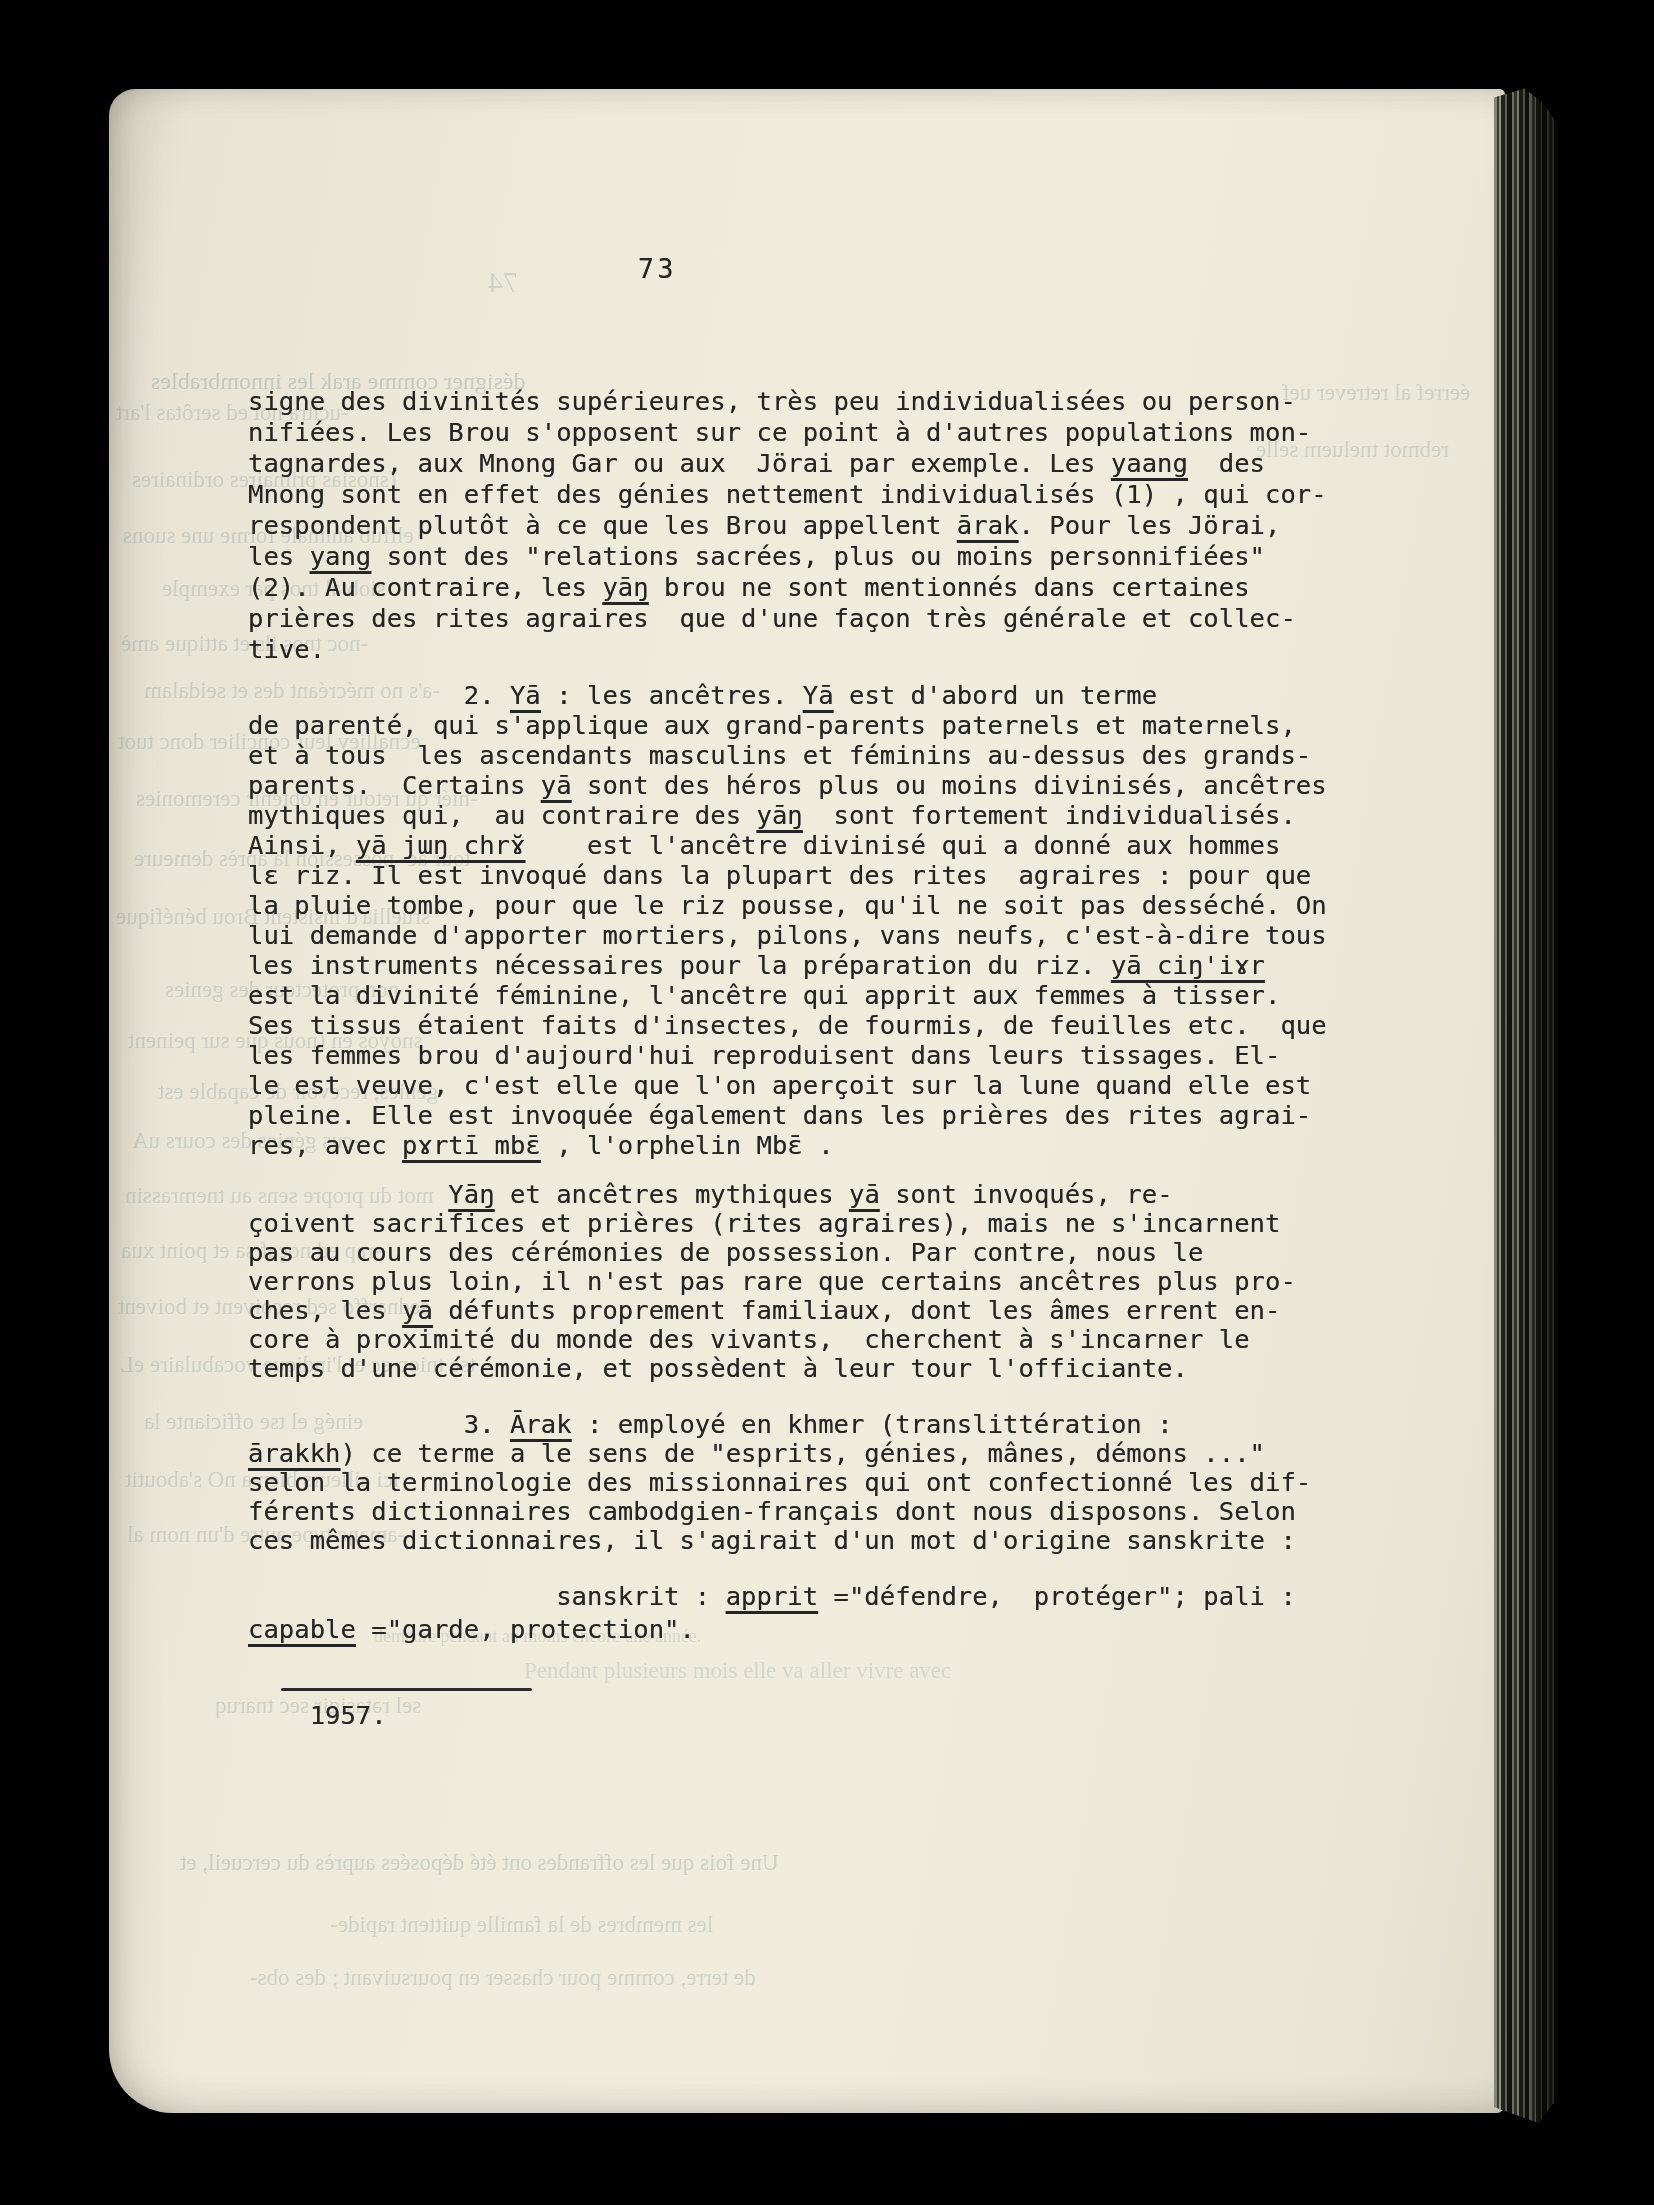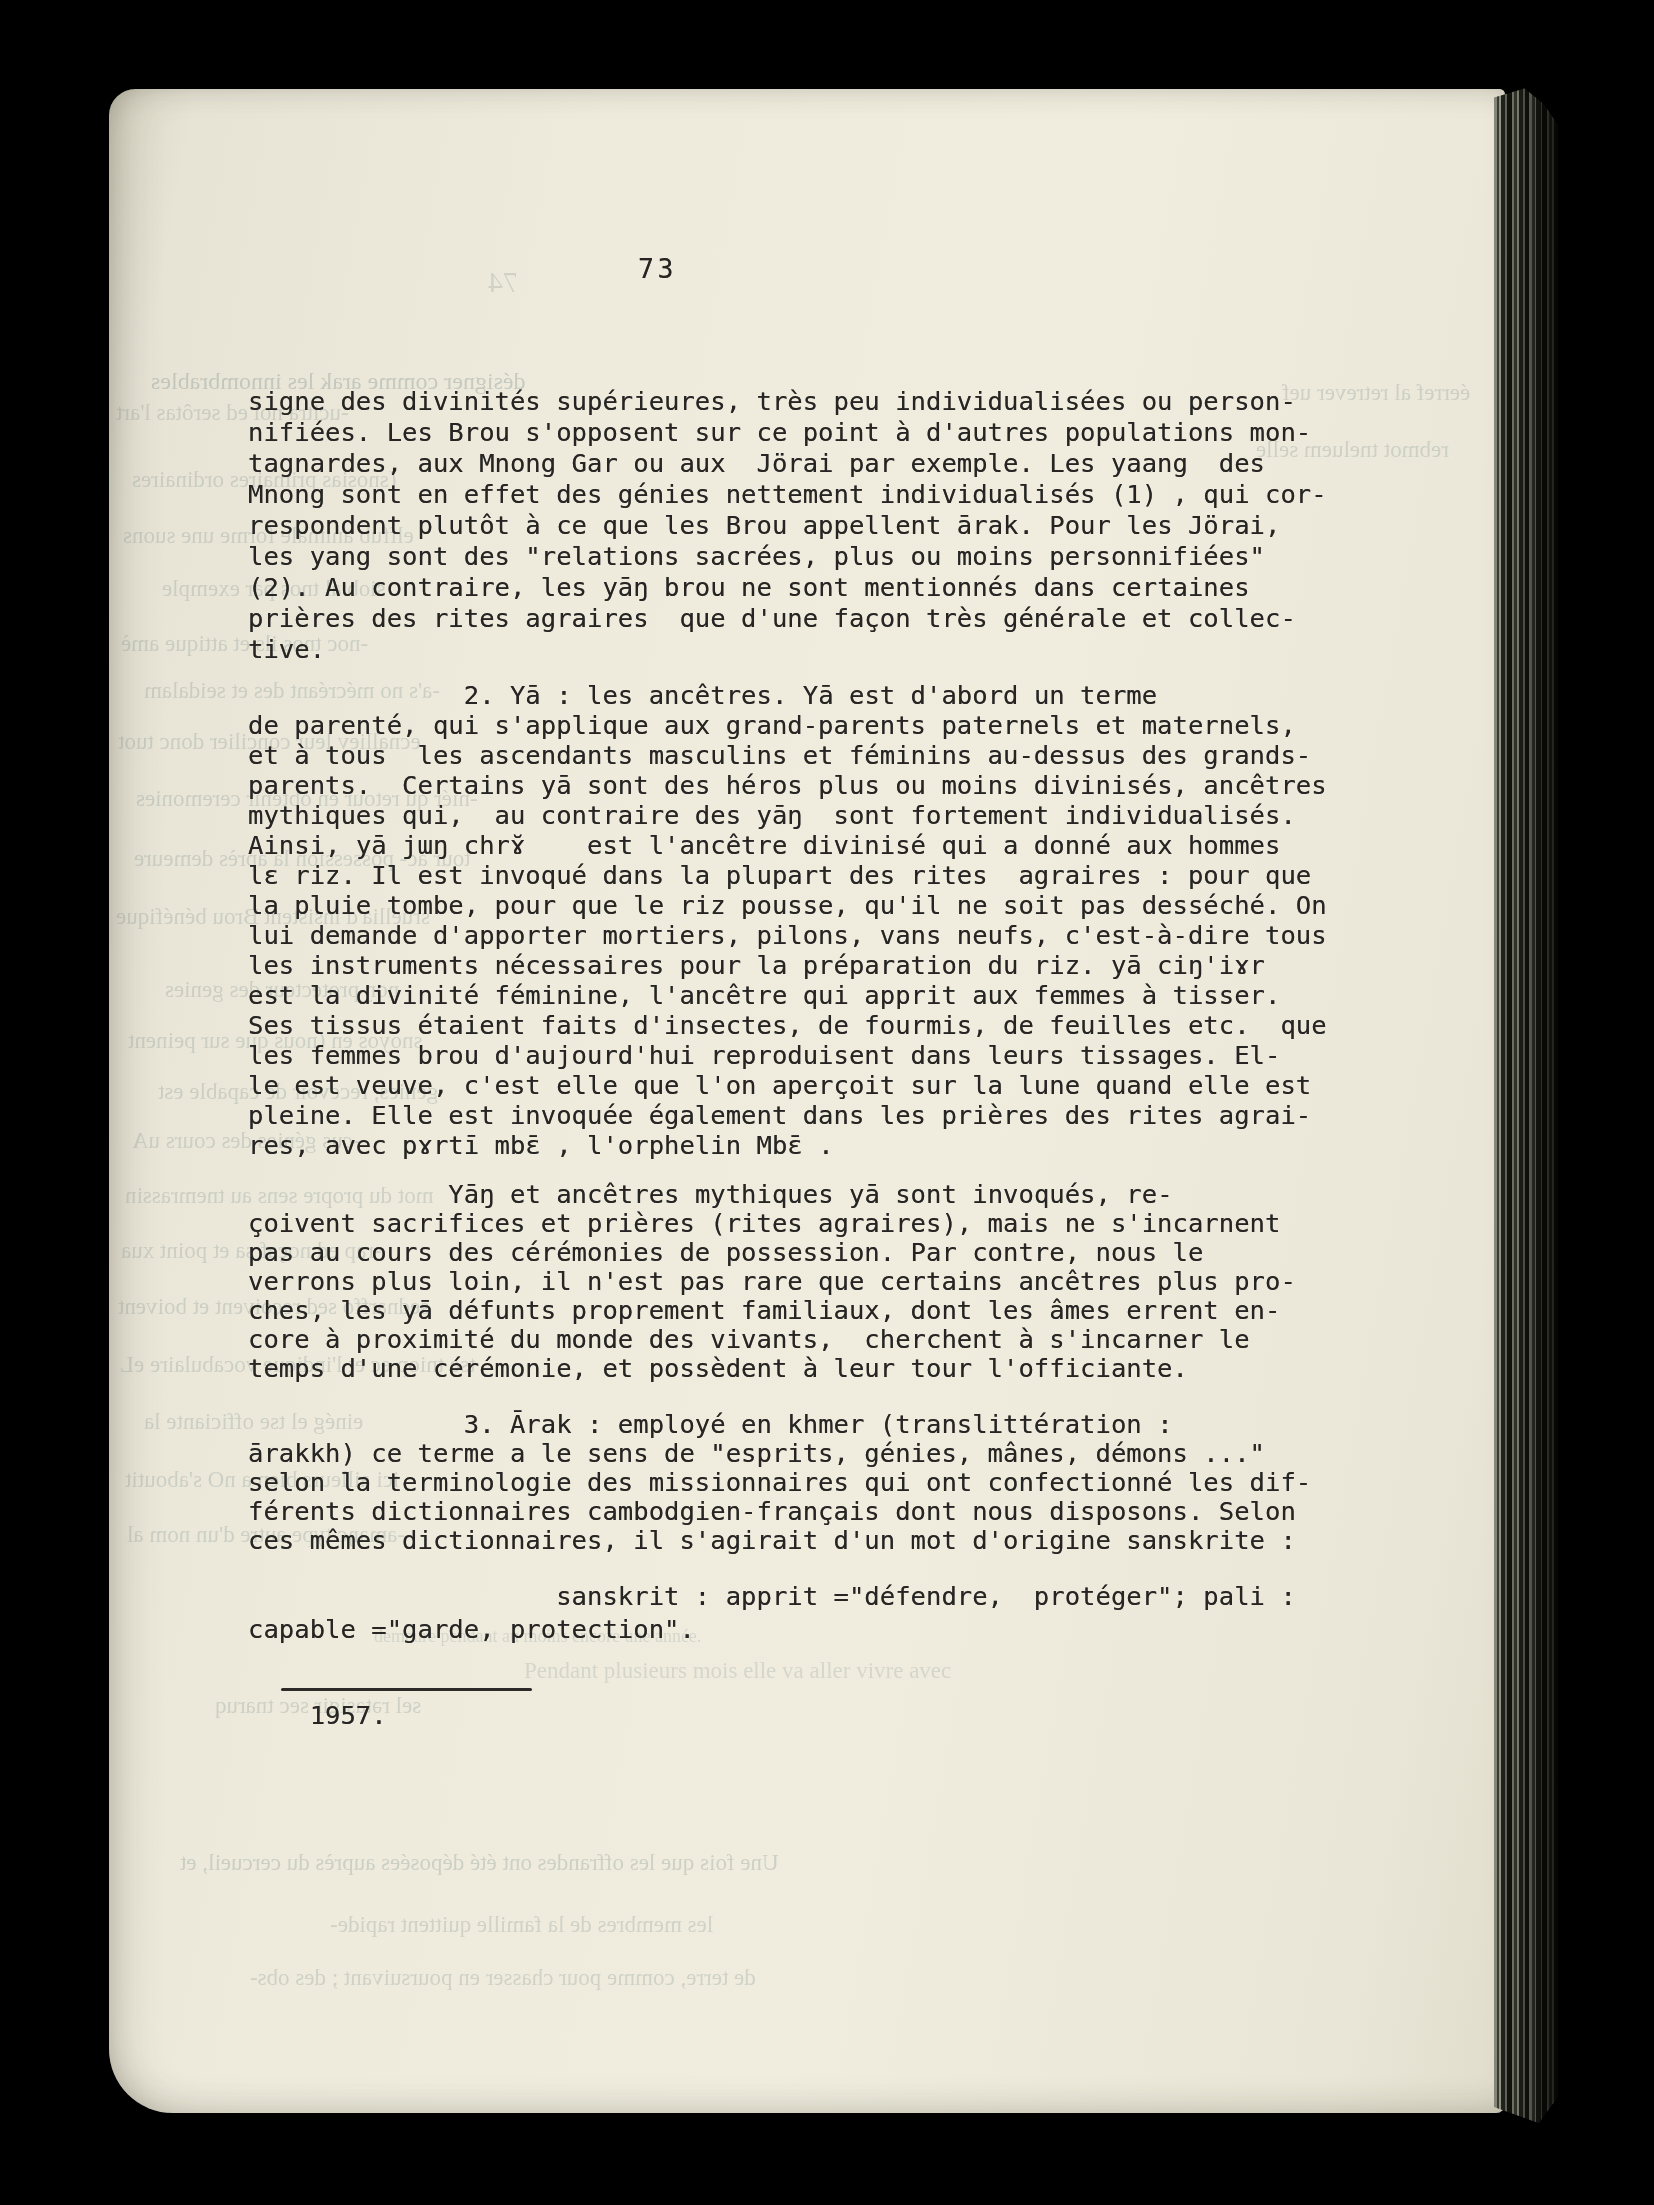--- a/index.html
+++ b/index.html
@@ -16,21 +16,21 @@
           repeating-linear-gradient(90deg,#85887a 0 2.6px,#3c3e33 2.6px 5.3px,#9a9d8d 5.3px 7px,#23241d 7px 11.5px,#6c6f60 11.5px 13.2px,#15160f 13.2px 17.6px);
         clip-path:polygon(0 12.4px,48% 3.5px,78% 19.4px,100% 41px,100% 2011px,70% 2038px,0 2022px);}
   .ink{position:absolute;color:#262523;text-shadow:0 0 0.6px rgba(38,37,35,.55);}
   .pageno{left:529px;top:164px;font-size:26.5px;letter-spacing:3.5px;text-align:right;}
   .block{position:absolute;left:139px;white-space:pre;font-size:25.6px;}
   .lh35 .tline{line-height:31px;}
   .lh34 .tline{line-height:30px;}
   .lh33 .tline{line-height:29px;}
   .lh37 .tline{line-height:33px;}
   .tline{height:auto;}
-  .u{text-decoration-thickness:3.1px;text-underline-offset:6.2px;}
+  .u{text-decoration:underline;text-decoration-thickness:3.1px;text-underline-offset:6.2px;}
   .b-p1{top:297px;}
   .b-p2{top:591px;}
   .b-p3{top:1091px;}
   .b-p4{top:1321px;}
   .b-sk{top:1491px;}
   .b-f1{top:1610px;}
   .b-f2{top:1709px;}
   .fnrule{position:absolute;left:172px;top:1599px;width:251px;height:3.5px;background:#2c2b29;border-radius:1.8px;}
   .ghostlayer{position:absolute;inset:0;pointer-events:none;}
   .ghost{position:absolute;font-family:"Liberation Serif","DejaVu Serif",serif;

